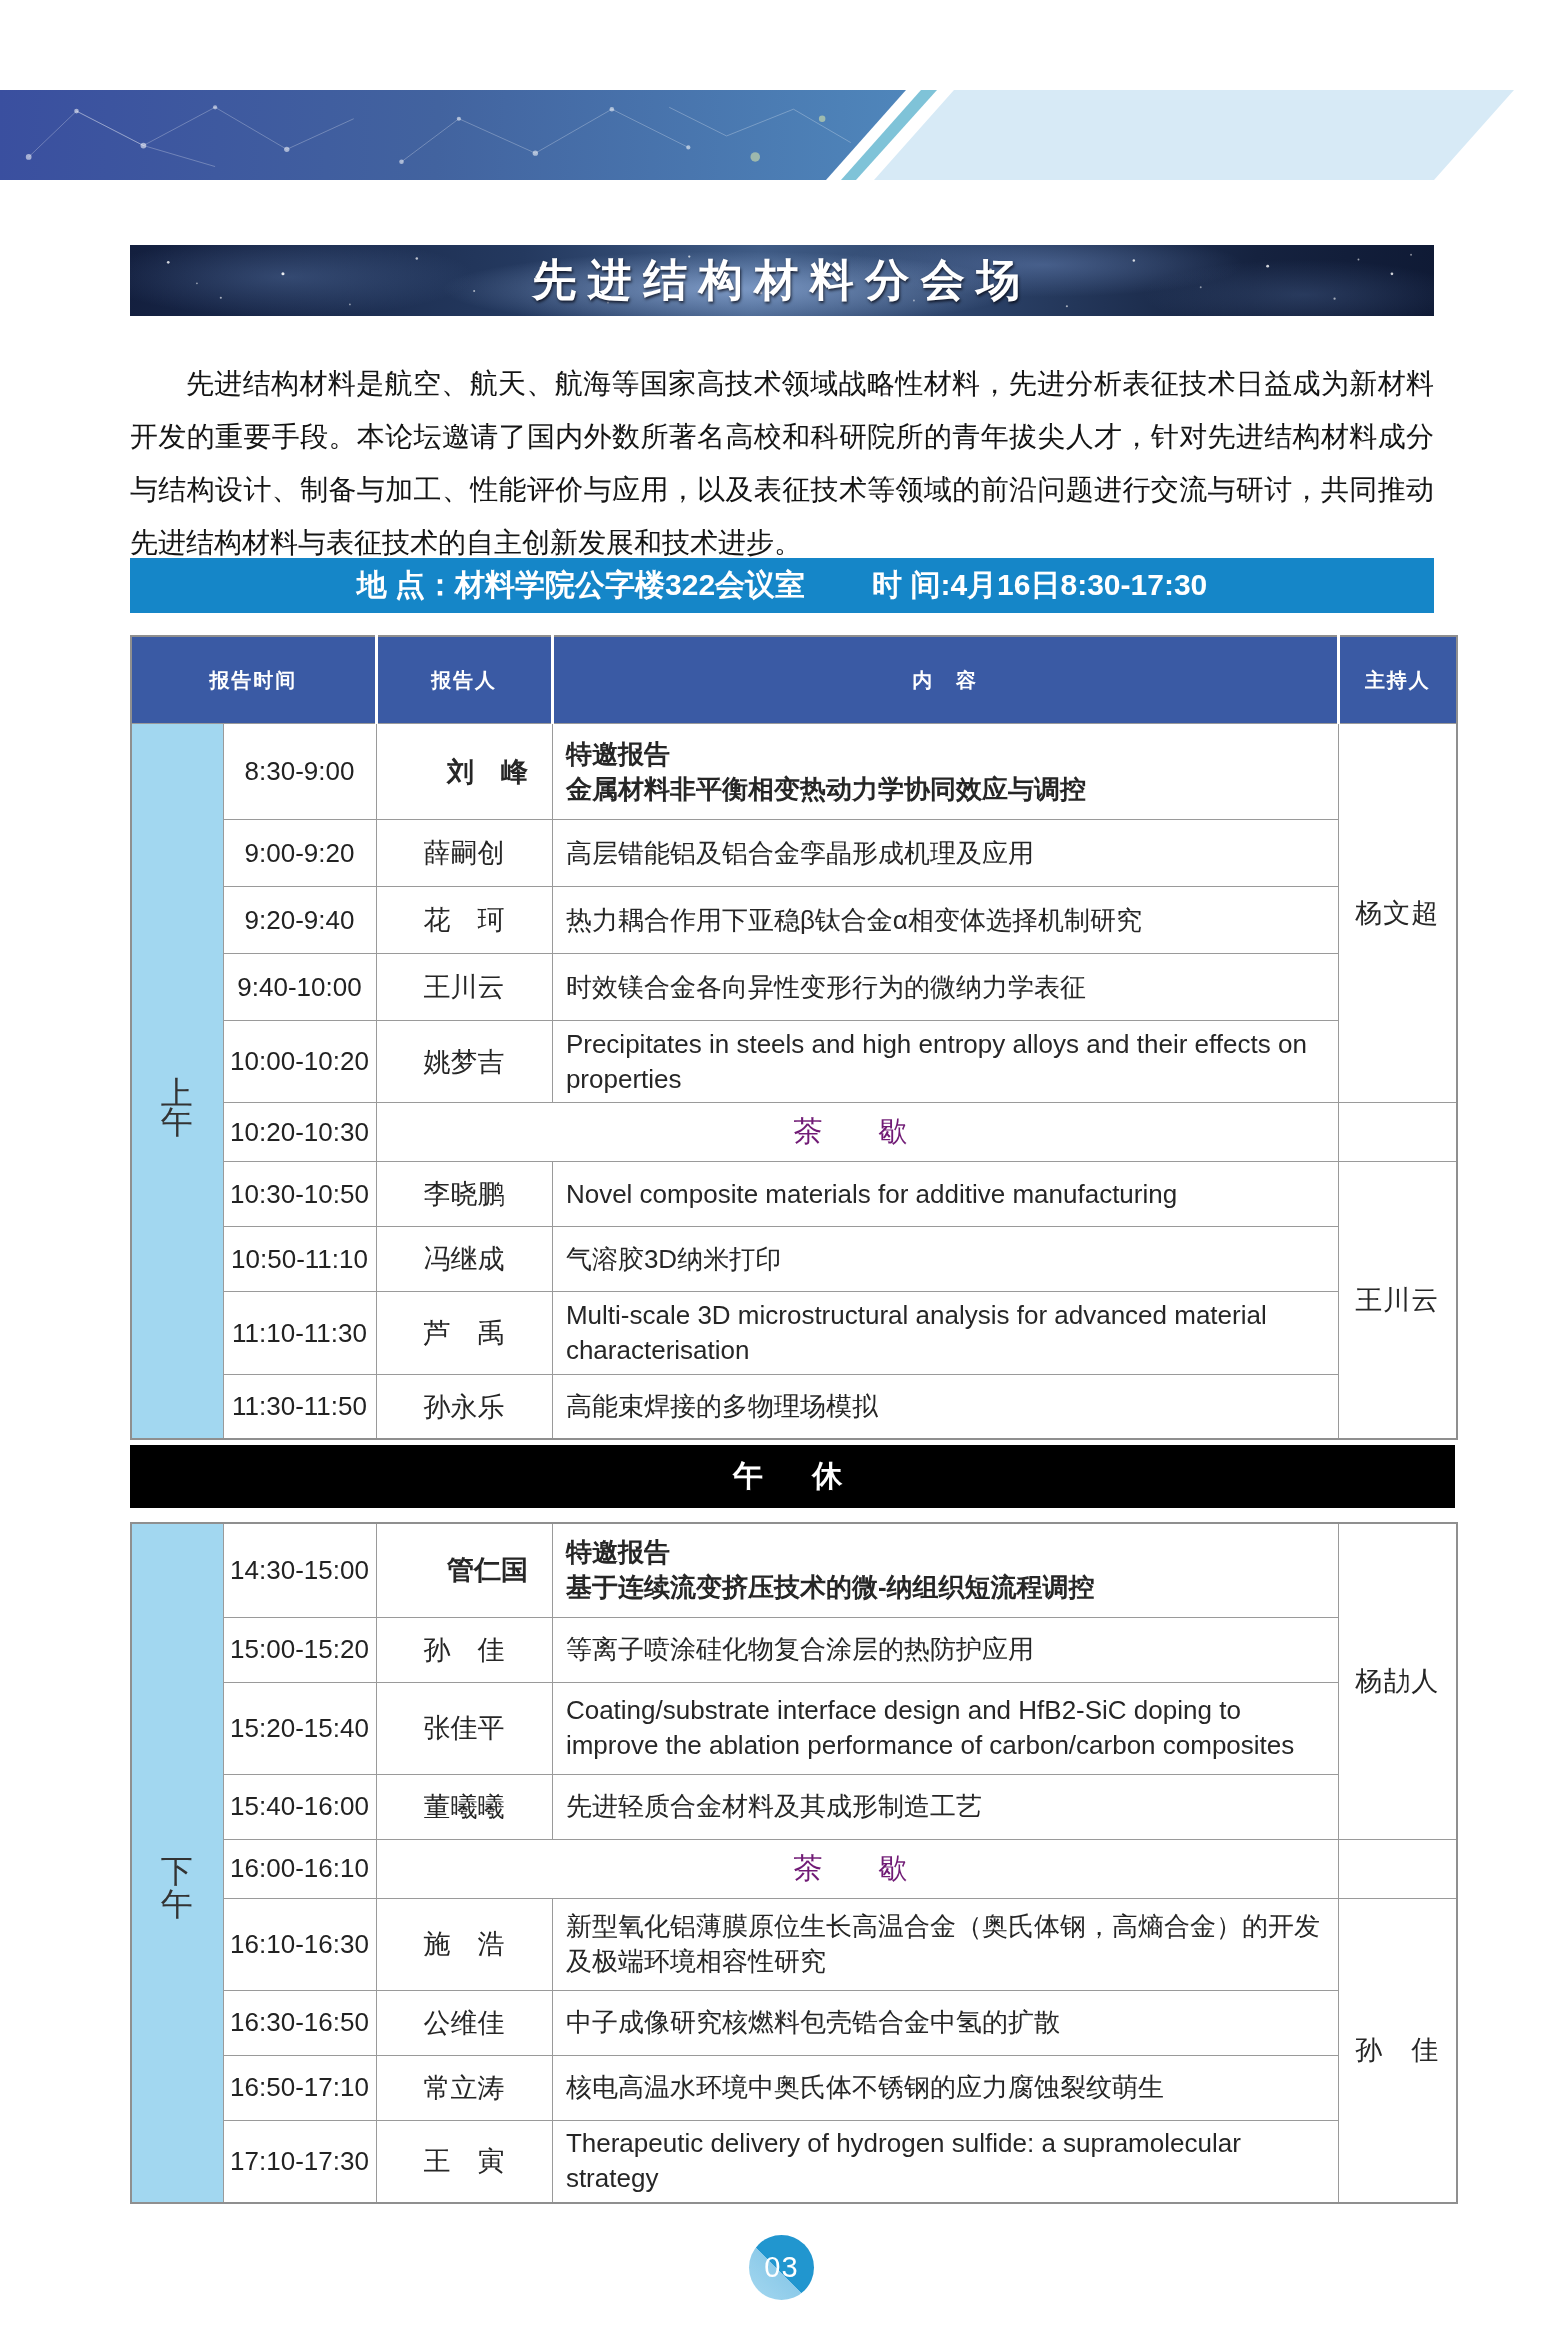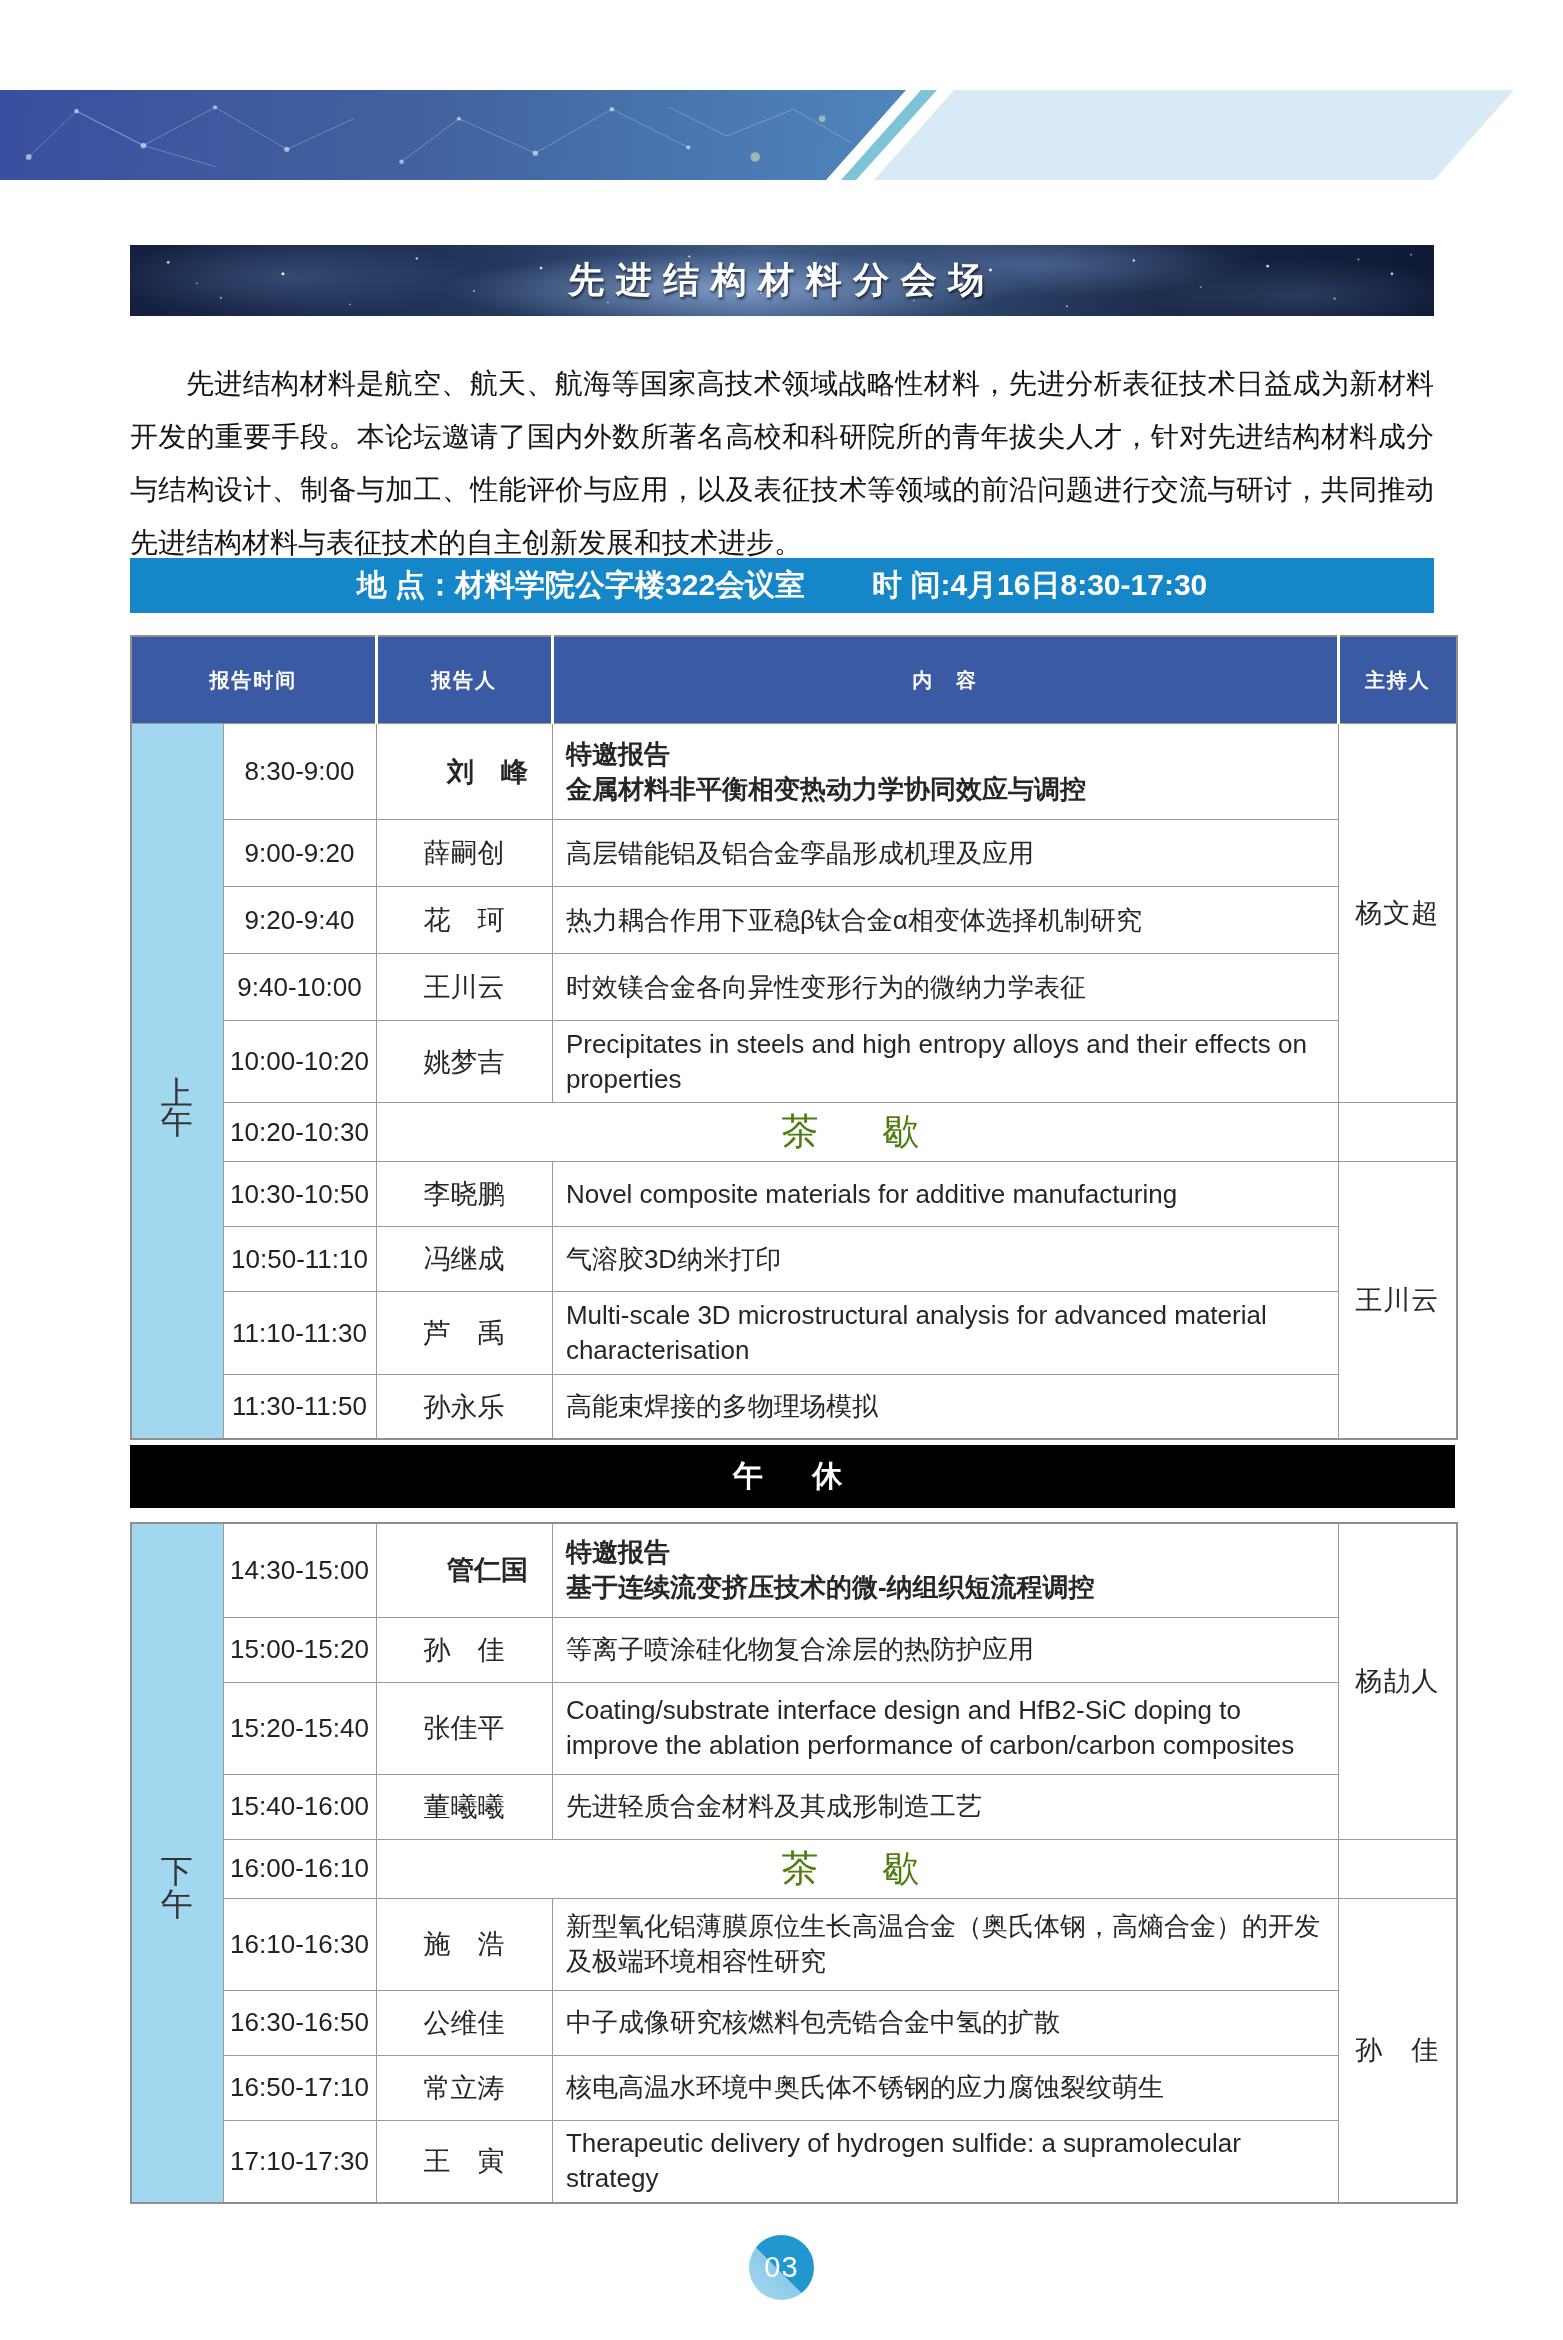--- a/index.html
+++ b/index.html
@@ -26,21 +26,21 @@
     position:absolute;top:245px;left:130px;width:1304px;height:71px;
     background:
       radial-gradient(ellipse 411px 54px at 46% 62%, rgba(165,195,240,0.60), rgba(165,195,240,0) 70%),
       radial-gradient(ellipse 287px 46px at 70% 28%, rgba(120,150,205,0.40), rgba(120,150,205,0) 70%),
       radial-gradient(ellipse 268px 57px at 12% 45%, rgba(95,125,175,0.38), rgba(95,125,175,0) 70%),
       radial-gradient(ellipse 229px 50px at 90% 70%, rgba(90,120,170,0.30), rgba(90,120,170,0) 70%),
       linear-gradient(96deg,#131f3e 0%,#24395f 30%,#3f5b85 48%,#2a4066 66%,#15223f 86%,#0f1a35 100%);
     display:flex;align-items:center;justify-content:center;
   }
   .section-title{
-    position:relative;z-index:2;font-size:36px;font-weight:bold;color:#ffffff;
+    position:relative;z-index:2;font-size:44px;font-weight:bold;color:#ffffff;
     letter-spacing:11.5px;text-shadow:1px 1.9px 2.9px rgba(0,0,10,0.7);white-space:nowrap;
   }
   .stars-svg{position:absolute;inset:0;width:100%;height:100%;}
   
   .intro{
     position:absolute;top:329px;left:130px;width:1304px;
     font-size:28px;line-height:53px;color:#141414;text-align:justify;text-indent:2em;
   }
   
   .venue-bar{
@@ -68,21 +68,21 @@
   .sched td{border:1.9px solid #9a9a9a;font-size:26px;color:#262626;}
   .sched td.strip{background:#a2d7f0;text-align:center;vertical-align:middle;}
   .vlabel{
     writing-mode:vertical-rl;text-orientation:upright;letter-spacing:0.95em;
     font-size:32px;color:#333333;margin:0 auto;
   }
   .sched td.time{text-align:center;white-space:nowrap;font-size:26px;color:#222222;}
   .sched td.speaker{text-align:center;font-size:27px;}
   .sched td.content{text-align:left;padding:5.7px 13.4px;line-height:35px;}
   .sched td.host{text-align:center;font-size:27px;letter-spacing:1px;}
-  .sched td.break{text-align:center;font-size:37px;letter-spacing:13.4px;color:#4d7c0f;}
+  .sched td.break{text-align:center;font-size:29px;letter-spacing:13.4px;color:#701a75;}
   .sched .bold{font-weight:bold;padding-left:48px;}
   
   .lunch-bar{
     position:absolute;top:1445px;left:130px;width:1325px;height:63px;background:#000000;
     display:flex;align-items:center;justify-content:center;
     color:#ffffff;font-weight:bold;font-size:30px;letter-spacing:9.6px;
   }
   
   .page-circle{
     position:absolute;left:749px;top:2235px;width:65px;height:65px;border-radius:50%;

